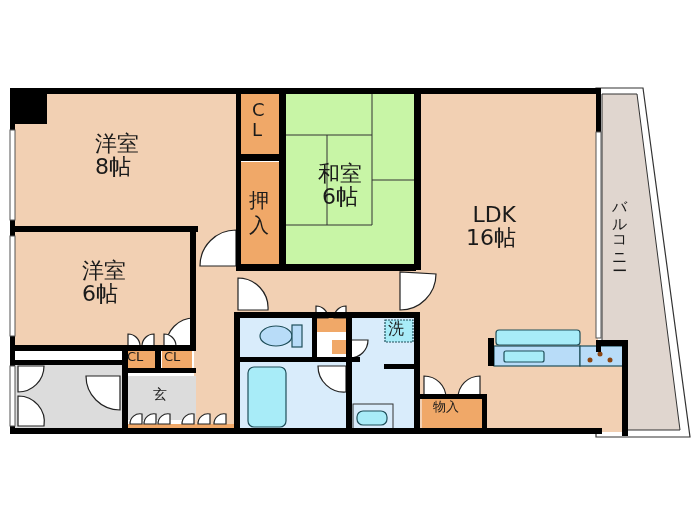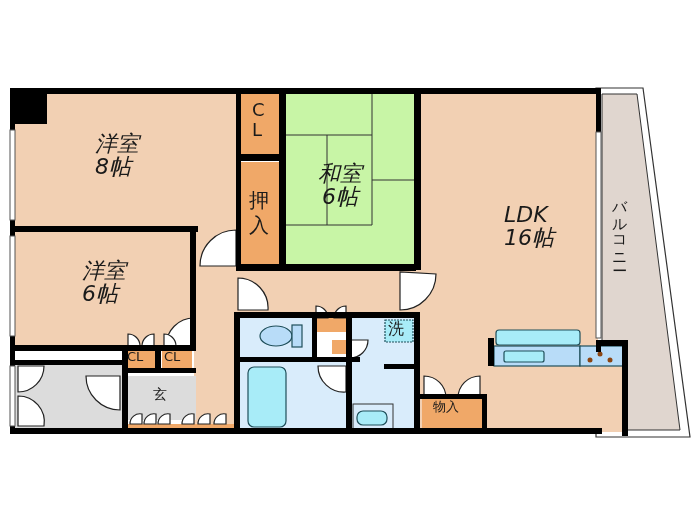--- a/index.html
+++ b/index.html
@@ -1,19 +1,19 @@
 <!DOCTYPE html>
 <html><head>
 <meta charset="utf-8">
 <style>
   html, body { margin:0; padding:0; background:#ffffff; }
   body { width:700px; height:525px; position:relative; overflow:hidden; font-family:"DejaVu Sans", sans-serif; }
   #plan { position:absolute; left:0; top:0; width:700px; height:525px; }
   .lbl { position:absolute; color:#1a1a1a; font-family:"DejaVu Sans", sans-serif; line-height:1.05; white-space:nowrap; }
-  .lbl-lg { font-size:22px;font-style:italic; }
+  .lbl-lg { font-size:22px; }
   .lbl-md { font-size:19px; }
   .lbl-sm { font-size:13px; }
   .lbl-v { writing-mode:vertical-rl; text-orientation:upright; }
 </style>
 </head>
 <body>
 
 <svg id="plan" viewBox="0 0 700 525" xmlns="http://www.w3.org/2000/svg">
 
   <g>
@@ -166,21 +166,21 @@
   <div>8帖</div>
 </div>
 <div class="lbl lbl-lg" style="left:82px;top:259px;">
   <div>洋室</div>
   <div>6帖</div>
 </div>
 <div class="lbl lbl-lg" style="left:318px;top:162px;text-align:center;">
   <div>和室</div>
   <div>6帖</div>
 </div>
-<div class="lbl lbl-lg" style="left:504px;top:203px;text-align:left;">
+<div class="lbl lbl-lg" style="left:466px;top:203px;text-align:right;">
   <div>LDK</div>
   <div>16帖</div>
 </div>
 
 <div class="lbl lbl-md" style="left:252px;top:100px;line-height:1.1;font-size:18px;">
   <div>C</div>
   <div>L</div>
 </div>
 <div class="lbl lbl-md" style="left:249px;top:188px;line-height:1.25;font-size:20px;">
   <div>押</div>

